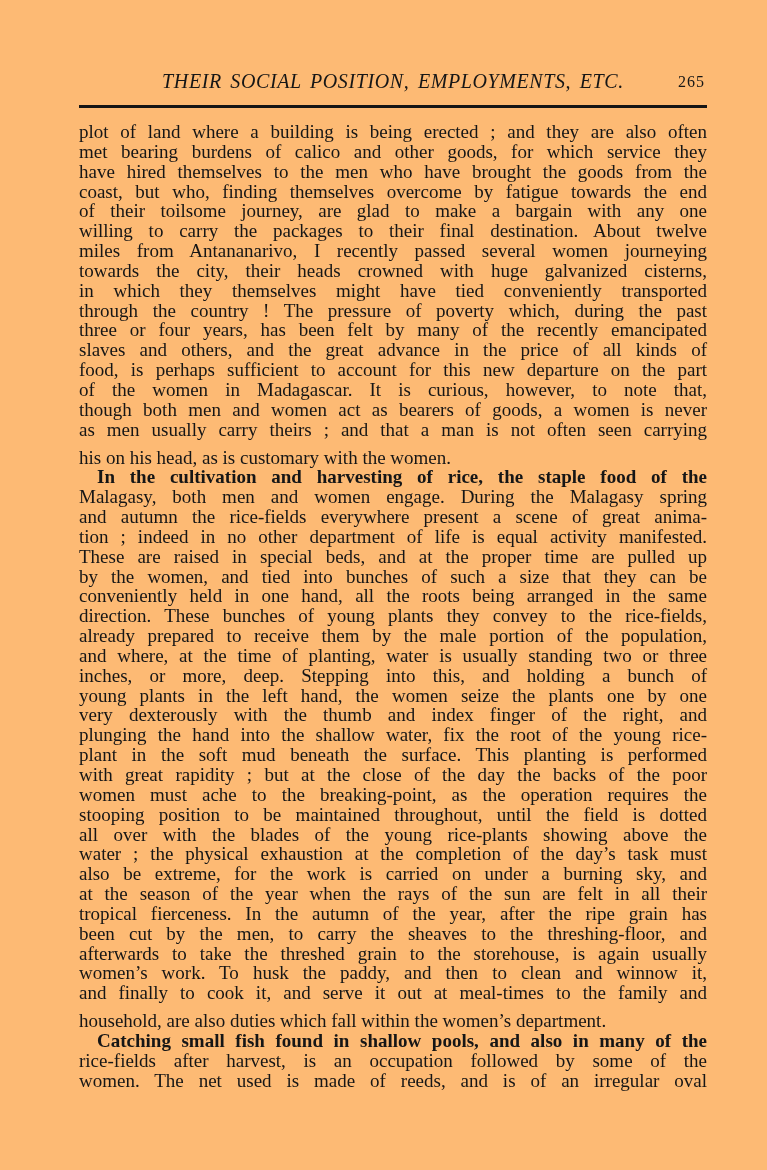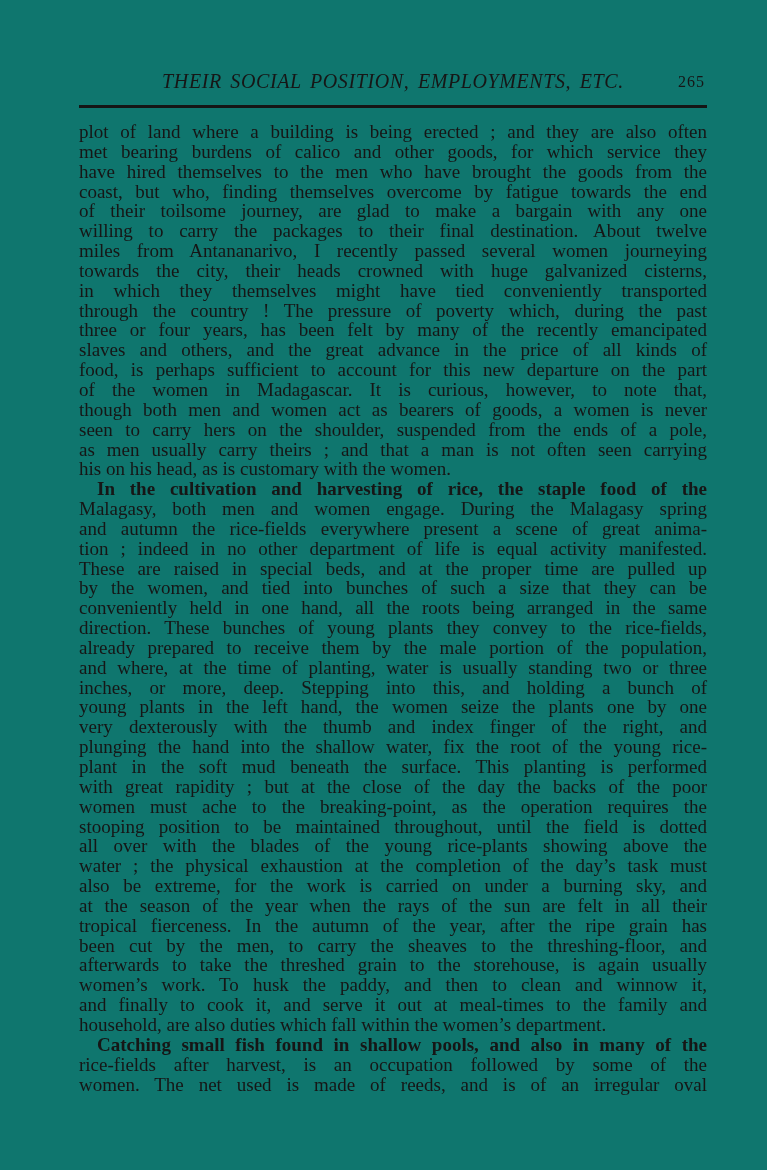--- a/index.html
+++ b/index.html
@@ -1,19 +1,19 @@
 <!DOCTYPE html>
 <html><head>
 <meta charset="utf-8">
 <style>
   html,body { margin:0; padding:0; background:#e8e8e8; }
   .page {
     position:relative;
     width:767px; height:1170px;
-    background:#0f766e;
+    background:#fdba74;
     overflow:hidden;
     font-family:"Liberation Serif", serif;
     color:#161616;
   }
   .content {
     position:absolute;
     left:79px; top:70px;
     width:628px;
   }
   .running-head {
@@ -40,21 +40,21 @@
     background:#151515;
   }
   .body-text { margin-top:14px; }
   .line {
     font-size:19px;
     line-height:19.85px;
     text-align:justify;
     text-align-last:justify;
     white-space:normal;
   }
-  .line.last { text-align-last:left; }
+  .line.last { text-align-last:left;margin-top:8px; }
   .line.indent { text-indent:18px;font-weight:bold; }
   .line i { font-style:italic; }
 </style>
 </head>
 <body>
 
 <div class="page">
   <div class="content">
     <div class="running-head">
       <span class="head-title">THEIR SOCIAL POSITION, EMPLOYMENTS, ETC.</span>
@@ -70,21 +70,20 @@
         <div class="line">willing to carry the packages to their final destination.  About twelve</div>
         <div class="line">miles from Antananarivo, I recently passed several women journeying</div>
         <div class="line">towards the city, their heads crowned with huge galvanized cisterns,</div>
         <div class="line">in which they themselves might have tied conveniently transported</div>
         <div class="line">through the country !  The pressure of poverty which, during the past</div>
         <div class="line">three or four years, has been felt by many of the recently emancipated</div>
         <div class="line">slaves and others, and the great advance in the price of all kinds of</div>
         <div class="line">food, is perhaps sufficient to account for this new departure on the part</div>
         <div class="line">of the women in Madagascar.  It is curious, however, to note that,</div>
         <div class="line">though both men and women act as bearers of goods, a women is never</div>
-        <div class="line">seen to carry hers on the shoulder, suspended from the ends of a pole,</div>
         <div class="line">as men usually carry theirs ; and that a man is not often seen carrying</div>
         <div class="line last">his on his head, as is customary with the women.</div>
         <div class="line indent">In the cultivation and harvesting of rice, the staple food of the</div>
         <div class="line">Malagasy, both men and women engage.  During the Malagasy spring</div>
         <div class="line">and autumn the rice-fields everywhere present a scene of great anima-</div>
         <div class="line">tion ; indeed in no other department of life is equal activity manifested.</div>
         <div class="line">These are raised in special beds, and at the proper time are pulled up</div>
         <div class="line">by the women, and tied into bunches of such a size that they can be</div>
         <div class="line">conveniently held in one hand, all the roots being arranged in the same</div>
         <div class="line">direction.  These bunches of young plants they convey to the rice-fields,</div>

